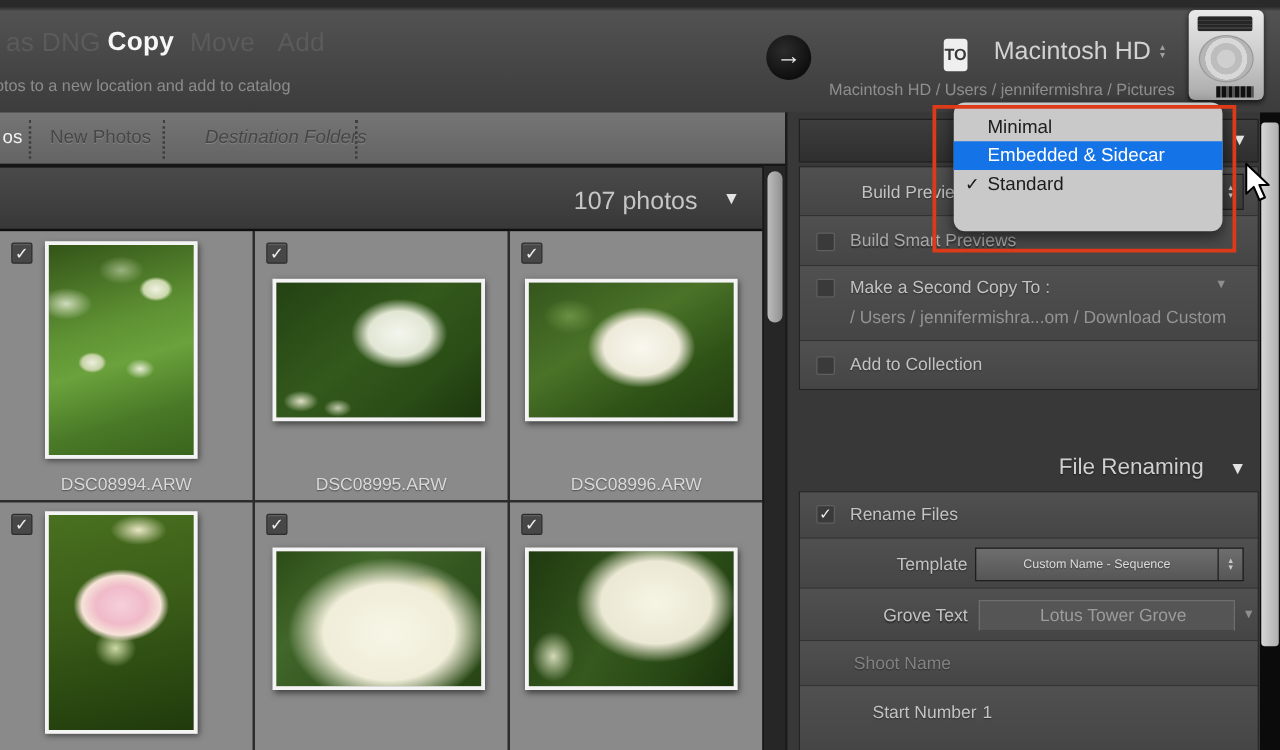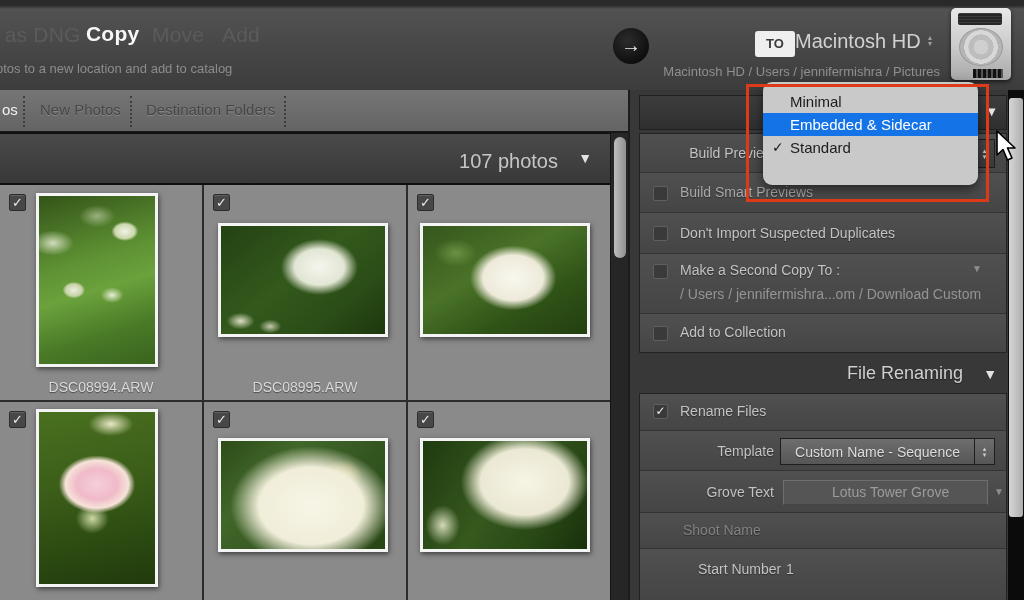--- a/index.html
+++ b/index.html
@@ -10,21 +10,21 @@
   
   .topbar{left:0;top:0;width:1024px;height:90px;
     background:linear-gradient(#2a2a2a 0%,#2a2a2a 6%,#525252 10%,#434343 70%,#3c3c3c 100%);}
   .mode{font-size:21px;color:#8f8f8f;letter-spacing:.2px;}
   .mode.active{color:#f7f7f7;font-weight:700;}
   .mode.dim{color:#5b5b5b;}
   .subtitle{font-size:13px;color:#8c8c8c;}
   .fwd-btn{width:36px;height:36px;border-radius:50%;
     background:radial-gradient(circle at 40% 35%,#2c2c2c,#0d0d0d 75%);
     color:#e8e8e8;font-size:20px;text-align:center;line-height:34px;}
-  .to-badge{width:40px;height:26px;background:#efefef;border-radius:3px;color:#3a3a3a;
+  .to-badge{width:19px;height:26px;background:#efefef;border-radius:3px;color:#3a3a3a;
     font-weight:700;font-size:13px;text-align:center;line-height:26px;}
   .dest{font-size:20px;color:#d2d2d2;}
   .stepper{display:flex;flex-direction:column;align-items:center;line-height:6px;color:#9f9f9f;font-size:8px;}
   .destpath{font-size:13px;color:#8f8f8f;text-align:right;}
   
   .hdd{width:60px;height:72px;border-radius:5px;
     background:linear-gradient(#e9e9e9,#c9c9c9 55%,#a8a8a8);box-shadow:0 2px 4px rgba(0,0,0,.6);}
   .hdd .label{position:absolute;left:7px;top:5px;width:44px;height:12px;background:#262626;border-radius:2px;
     background-image:repeating-linear-gradient(#3c3c3c 0 1px,#262626 1px 3px);}
   .hdd .platter{position:absolute;left:8px;top:20px;width:44px;height:38px;border-radius:50%;
@@ -99,21 +99,21 @@
     background:linear-gradient(#3d3d3d,#2f2f2f);border:1px solid #202020;}
   .pgroup{position:absolute;left:9px;width:368px;border:1px solid #232323;background:#474747;}
   .prow{position:relative;width:100%;background:linear-gradient(#505050,#454545);border-bottom:1px solid #333;}
   .plabel{position:absolute;font-size:14px;color:#c3c3c3;text-shadow:0 1px 1px rgba(0,0,0,.4);}
   .plabel.dim{color:#828282;}
   .ppath{position:absolute;font-size:14px;color:#949494;}
   .pcheck{position:absolute;left:13px;width:15px;height:15px;background:#3a3a3a;border:1px solid #5f5f5f;
     border-radius:2px;color:#f0f0f0;font-size:12px;line-height:13px;text-align:center;}
   .ddbox{position:absolute;background:linear-gradient(#6e6e6e,#565656);border:1px solid #1e1e1e;
     display:flex;align-items:center;}
-  .ddval{flex:1;text-align:center;font-size:14px;color:#dcdcdc;text-shadow:0 1px 1px rgba(0,0,0,.4);}
+  .ddval{flex:1;text-align:center;font-size:10px;color:#dcdcdc;text-shadow:0 1px 1px rgba(0,0,0,.4);}
   .ddstep{width:20px;align-self:stretch;border-left:1px solid #1e1e1e;display:flex;flex-direction:column;
     align-items:center;justify-content:center;line-height:6px;color:#c9c9c9;font-size:7px;}
   .inbox{position:absolute;background:#555;border:1px solid #6e6e6e;border-bottom-color:#444;
     font-size:14px;color:#9c9c9c;padding-left:8px;line-height:23px;}
   .small-tri{position:absolute;font-size:10px;color:#8f8f8f;}
   .sechead{font-size:18px;color:#d0d0d0;text-shadow:0 1px 1px rgba(0,0,0,.5);}
 
   
   .popup{left:763px;top:82px;width:215px;height:103px;background:#c9c9c9;border-radius:9px;
     box-shadow:0 4px 12px rgba(0,0,0,.55);padding-top:8px;z-index:40;}
@@ -153,21 +153,21 @@
       <div class="platter"></div>
       <div class="pins"></div>
     </div>
   </div>
 
   <div class="abs tabstrip">
     <span class="abs tab sel" style="left:2px;top:11px;">os</span>
     <div class="abs tsep" style="left:23px;"></div>
     <span class="abs tab" style="left:40px;top:11px;">New Photos</span>
     <div class="abs tsep" style="left:130px;"></div>
-    <span class="abs tab" style="left:146px;top:11px;">Destination Folders</span>
+    <span class="abs tab" style="left:164px;top:11px;font-style:italic;">Destination Folders</span>
     <div class="abs tsep" style="left:284px;"></div>
   </div>
 
   <div class="abs gridhead">
     <span class="abs count" style="right:52px;top:16px;">107 photos</span>
     <span class="abs tri" style="right:18px;top:16px;">▼</span>
   </div>
 
   <div class="abs gridarea">
 
@@ -179,20 +179,21 @@
 
     <div class="cell" style="left:204px;top:0;height:215px;">
       <div class="gcheck"><span>✓</span></div>
       <div class="photo p2" style="left:14px;top:38px;width:170px;height:114px;"></div>
       <div class="fname">DSC08995.ARW</div>
     </div>
 
     <div class="cell" style="left:408px;top:0;width:202px;height:215px;">
       <div class="gcheck"><span>✓</span></div>
       <div class="photo p3" style="left:12px;top:38px;width:170px;height:114px;"></div>
+      <div class="fname">DSC08996.ARW</div>
     </div>
 
     <div class="cell" style="left:0;top:217px;height:198px;">
       <div class="gcheck"><span>✓</span></div>
       <div class="photo p4" style="left:36px;top:7px;width:122px;height:178px;"></div>
     </div>
 
     <div class="cell" style="left:204px;top:217px;height:198px;">
       <div class="gcheck"><span>✓</span></div>
       <div class="photo p5" style="left:14px;top:36px;width:170px;height:114px;"></div>
@@ -225,24 +226,20 @@
             <span>▾</span>
           </span>
         </div>
       </div>
 
       <div class="prow" style="height:40px;">
         <span class="pcheck" style="top:13px;"></span>
         <span class="plabel" style="left:40px;top:11px;color:#a8a8a8;">Build Smart Previews</span>
       </div>
 
-      <div class="prow" style="height:41px;">
-        <span class="pcheck" style="top:13px;"></span>
-        <span class="plabel" style="left:40px;top:12px;">Don't Import Suspected Duplicates</span>
-      </div>
 
       <div class="prow" style="height:60px;">
         <span class="pcheck" style="top:10px;"></span>
         <span class="plabel" style="left:40px;top:8px;">Make a Second Copy To :</span>
         <span class="small-tri" style="right:24px;top:9px;">▼</span>
         <span class="ppath" style="left:40px;top:32px;">/ Users / jennifermishra...om / Download Custom</span>
       </div>
 
       <div class="prow" style="height:38px;border-bottom:none;">
         <span class="pcheck" style="top:12px;"></span>

